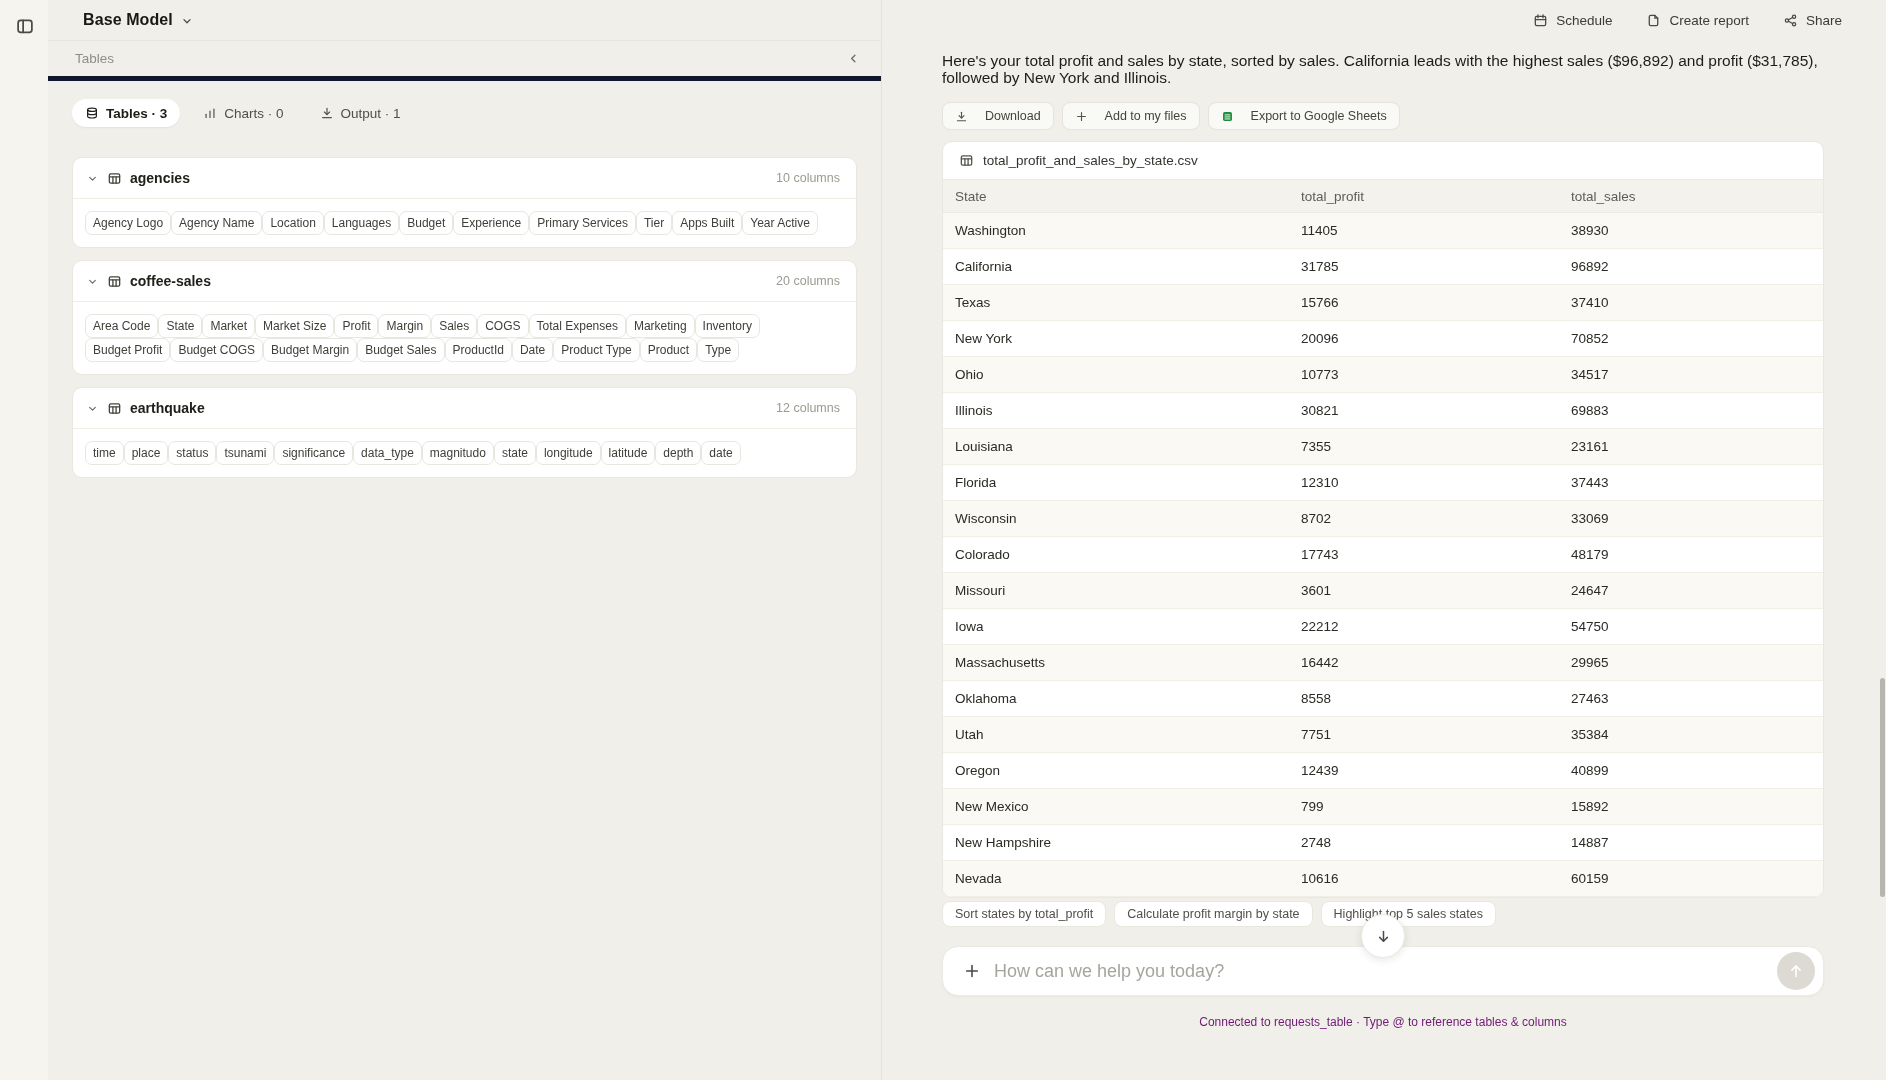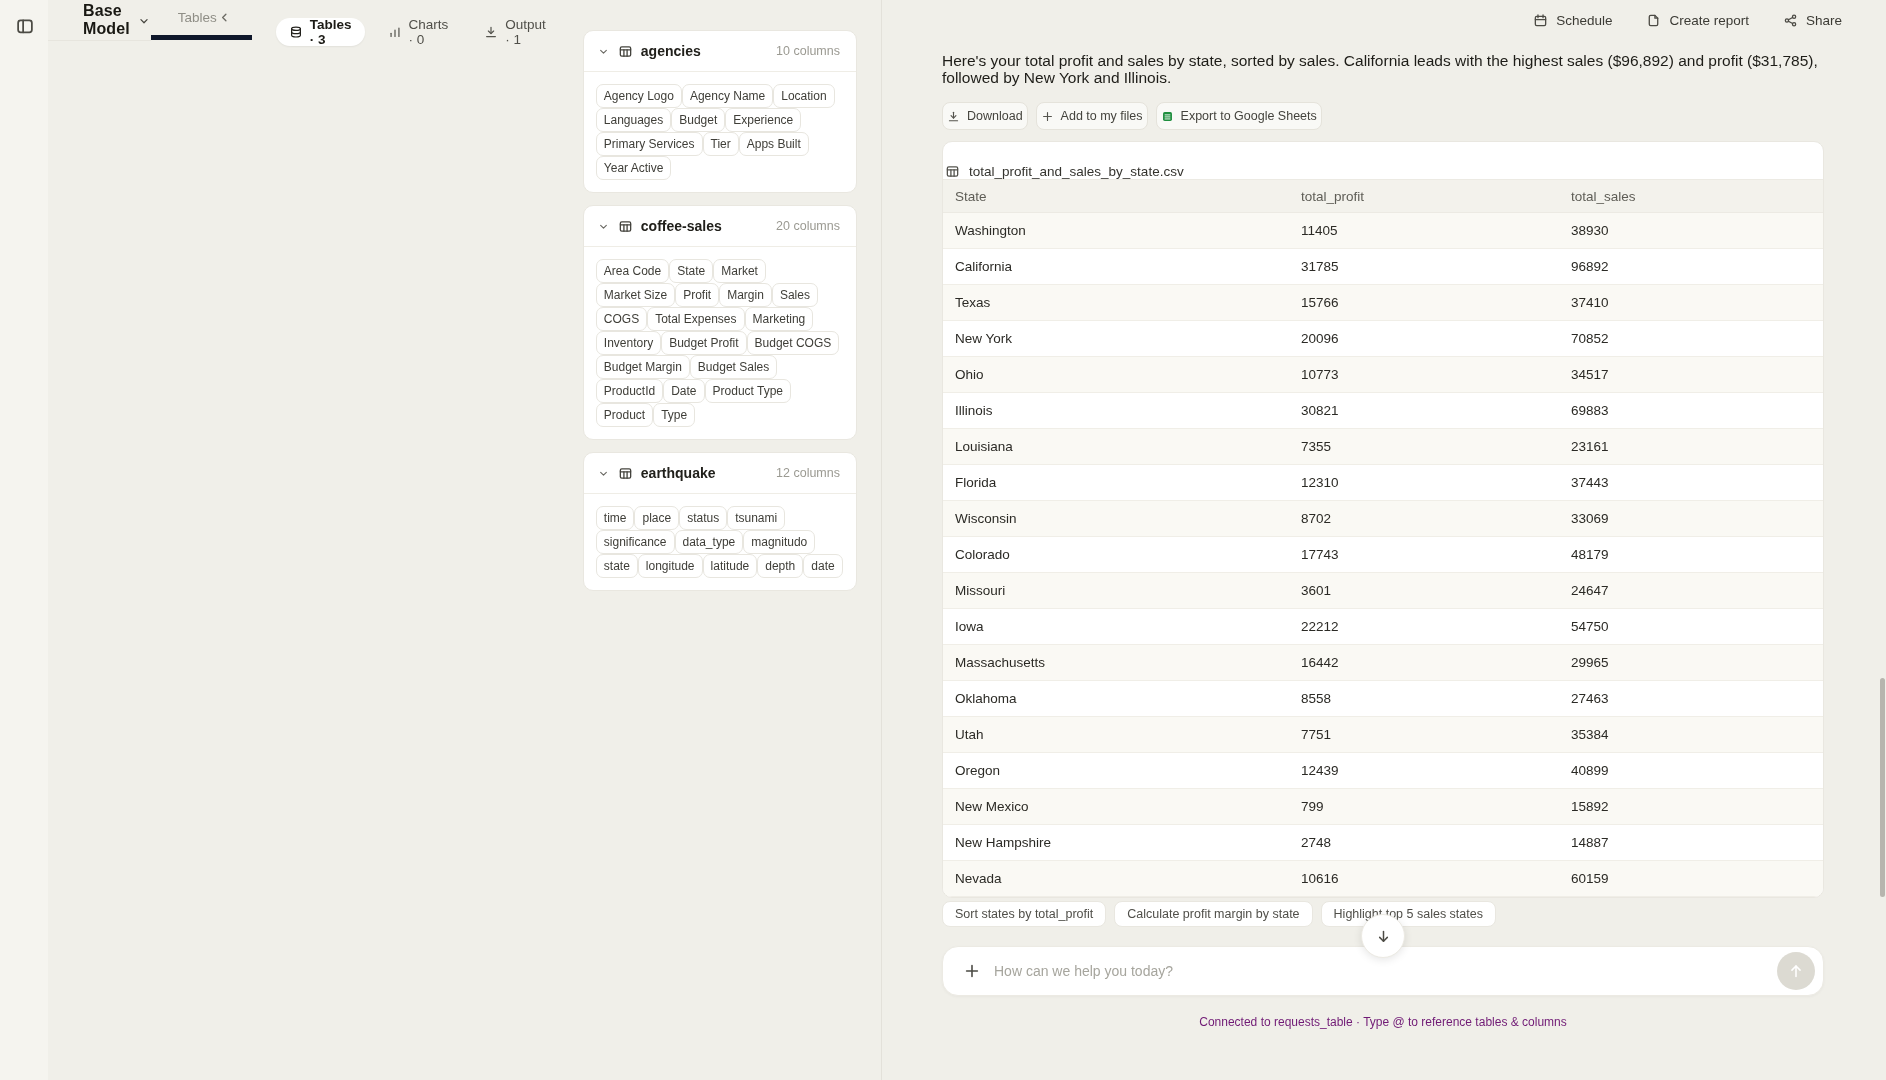--- a/index.html
+++ b/index.html
@@ -7,21 +7,21 @@
   body {
     font-family:"Liberation Sans", sans-serif;
     background:#f0efe9; color:#21201b;
     display:flex;
   }
   .i svg { display:block; }
   
   .rail { width:48px; background:#f5f4ef; padding:16px 0 0 15px; flex:0 0 auto; }
   .rail .i { color:#4c4b45; cursor:pointer; }
   
-  .sidebar { width:834px; flex:0 0 auto; border-right:1px solid #e3e1da; display:flex; flex-direction:row; }
+  .sidebar { width:834px; flex:0 0 auto; border-right:1px solid #e3e1da; display:flex; flex-direction:column; }
   .sb-top { height:41px; border-bottom:1px solid #e7e5de; display:flex; align-items:center; gap:7px; padding-left:35px; }
   .sb-top .title { font-size:16px; font-weight:700; color:#191813; letter-spacing:.1px; }
   .sb-top .i { color:#45443e; margin-top:2px; }
   .sb-head { height:40px; border-bottom:5px solid #0f172a; display:flex; align-items:center; padding:0 20px 0 27px; }
   .sb-head .label { font-size:13.5px; color:#8f8e86; }
   .sb-head .collapse { margin-left:auto; color:#6c6b64; cursor:pointer; }
   .tabs { display:flex; gap:10px; margin:18px 0 0 24px; }
   .tab { height:28px; padding:0 13px; border-radius:15px; display:flex; align-items:center; gap:7px;
          font-size:13.5px; color:#504f49; cursor:pointer; }
   .tab .i { color:#55544e; }
@@ -39,47 +39,47 @@
   .chip { border:1px solid #e8e6df; border-radius:7px; padding:4px 7px; font-size:12px;
           color:#3f3e38; background:#fff; white-space:nowrap; cursor:pointer; }
   
   .main { flex:1; position:relative; display:flex; flex-direction:column; }
   .main-top { height:41px; display:flex; align-items:center; justify-content:flex-end; gap:34px; padding-right:44px; }
   .top-action { display:flex; align-items:center; gap:8px; font-size:13.5px; color:#3c3b35; cursor:pointer; }
   .top-action .i { color:#4c4b45; }
   .content { padding-left:60px; width:942px; }
   .message { margin-top:11px; width:882px; font-size:15.5px; line-height:17px; color:#1e1d18; }
   .file-actions { display:flex; gap:8px; margin-top:16px; }
-  .f-btn { height:28px; display:flex; align-items:center; gap:7px; padding:0 4px;
+  .f-btn { height:28px; display:flex; align-items:center; gap:17px; padding:0 12px;
            background:rgba(255,255,255,.6); border:1px solid #e5e3db; border-radius:8px;
            font-size:12.5px; color:#44433d; cursor:pointer; white-space:nowrap; }
   .f-btn .i { color:#55544e; }
   .data-card { margin-top:11px; width:882px; background:#fff; border:1px solid #e9e7e0;
                border-radius:10px; overflow:hidden; }
-  .file-row { height:37px; display:flex; align-items:flex-end; gap:9px; padding:0 2px;
+  .file-row { height:37px; display:flex; align-items:center; gap:9px; padding:0 16px;
               font-size:13.5px; color:#34332e; cursor:pointer; }
   .file-row .i { color:#55544e; }
   table { width:100%; border-collapse:collapse; table-layout:fixed; }
   thead th { height:33px; background:#f3f2ec; text-align:left; font-weight:400; font-size:13.5px;
              color:#5e5d56; padding-left:12px; border-top:1px solid #eceae3; border-bottom:1px solid #eceae3; }
   tbody td { height:36px; font-size:13.5px; color:#2b2a25; padding-left:12px; border-bottom:1px solid #f0eee7; }
   tbody tr:nth-child(odd) { background:#faf9f4; }
   .suggestions { display:flex; gap:8px; margin-top:3px; }
   .sug { height:26px; display:flex; align-items:center; padding:0 12px; background:#fff;
          border:1px solid #e9e7e0; border-radius:8px; font-size:12.5px; color:#504f49;
          cursor:pointer; white-space:nowrap; }
   .scroll-btn { position:absolute; left:479px; top:914px; width:44px; height:44px; border-radius:50%;
                 background:#fff; border:1px solid #eceae3; box-shadow:0 2px 8px rgba(0,0,0,.10);
                 display:flex; align-items:center; justify-content:center; color:#4c4b45; cursor:pointer; z-index:5; }
   .input-bar { margin-top:19px; width:882px; height:50px; background:#fff; border:1px solid #eceae3;
                border-radius:16px; box-shadow:0 1px 3px rgba(0,0,0,.04);
                display:flex; align-items:center; padding:0 8px 0 20px; }
   .input-bar .plus { color:#4a4943; cursor:pointer; }
   .input-bar input { flex:1; border:none; outline:none; background:transparent; margin-left:13px;
-                     font-size:14px; font-family:"Liberation Sans", sans-serif; color:#21201b; }
+                     font-size:18px; font-family:"Liberation Sans", sans-serif; color:#21201b; }
   .input-bar input::placeholder { color:#a6a59d; }
   .send { width:38px; height:38px; border-radius:50%; background:#dcdad2; display:flex;
           align-items:center; justify-content:center; color:#fff; cursor:pointer; flex:0 0 auto; }
   .footer { margin-top:19px; width:882px; text-align:center; font-size:12px; color:#701a75; }
   .scrollbar-thumb { position:fixed; right:1px; top:678px; width:5px; height:219px;
                      border-radius:3px; background:#b7b5ae; }
 </style>
 </head>
 <body>
 

